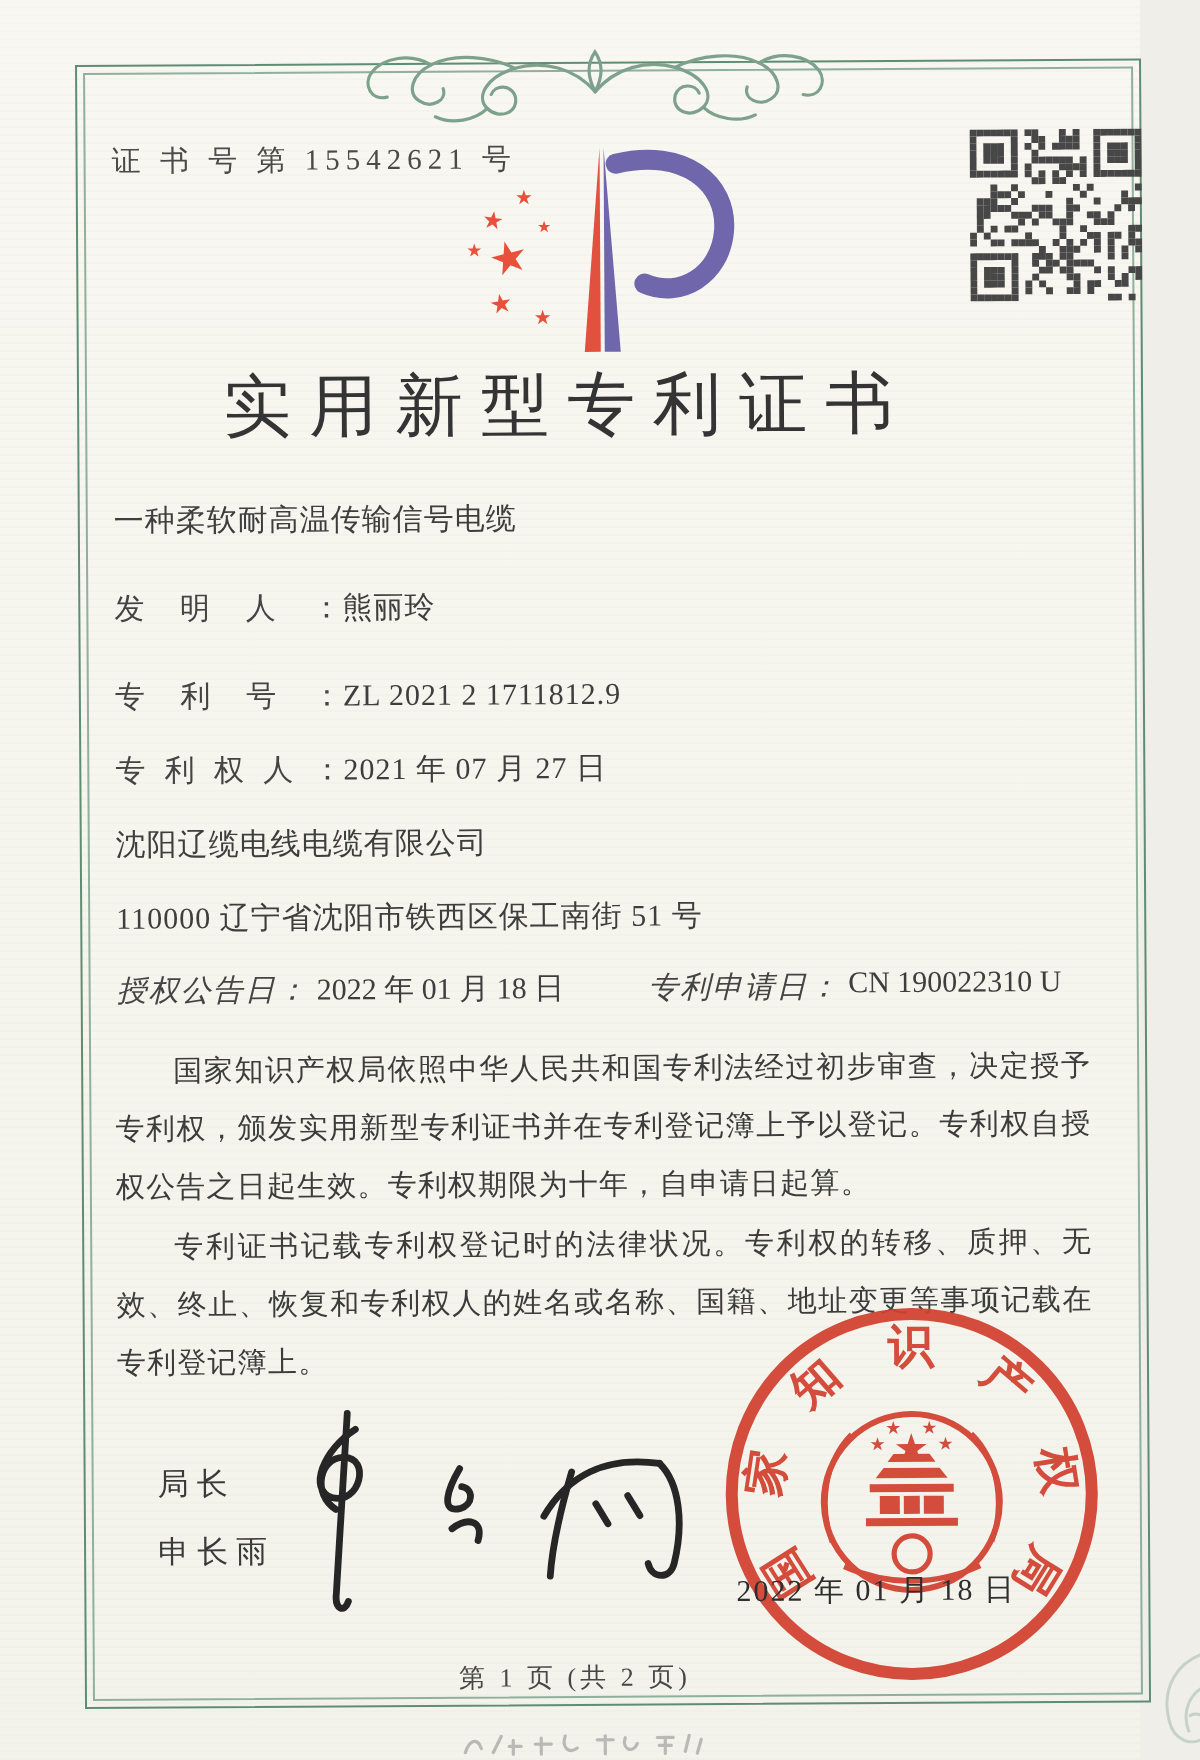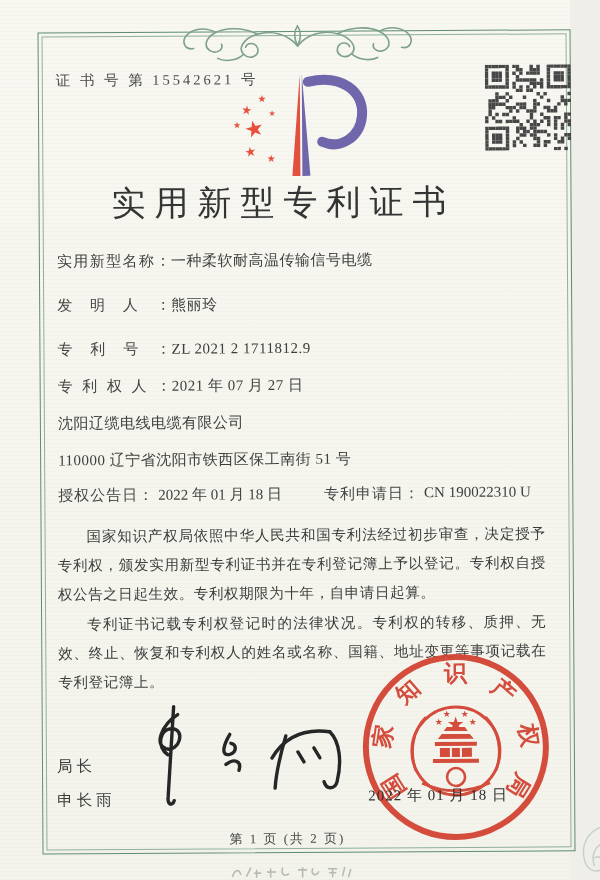--- a/index.html
+++ b/index.html
@@ -40,32 +40,32 @@
   .frow{display:flex;margin-bottom:21px;line-height:23px;letter-spacing:.5px;}
   .frow.tight{margin-bottom:14px;}
   .flabel{
     width:114px;flex:0 0 114px;
     text-align:justify;text-align-last:justify;
     color:#444;
   }
   .fvalue{flex:1;white-space:nowrap;}
   .grant-row{display:flex;}
   .grant-pair{display:flex;}
-  .grant-pair .flabel2{color:#444;letter-spacing:1px;}
+  .grant-pair .flabel2{color:#444;letter-spacing:1px;font-style:italic;}
   .grant-pair .fv{margin-left:4px;}
   .gp2{margin-left:42px;}
   .paras{
     position:absolute;left:57px;top:521px;width:488px;
     font-size:14.5px;color:#3c3c3c;
   }
   .paras p{
     margin:0 0 1px 0;text-indent:2em;line-height:29px;
     text-align:justify;letter-spacing:.6px;
   }
-  .official{position:absolute;left:55px;top:731px;font-size:15.5px;color:#3a3a3a;letter-spacing:4px;margin-top:24px;}
+  .official{position:absolute;left:77px;top:731px;font-size:15.5px;color:#3a3a3a;letter-spacing:4px;}
   .official div{margin-bottom:13px;}
   .signature{position:absolute;left:132px;top:700px;width:215px;height:110px;}
   .seal{position:absolute;left:354px;top:648px;width:200px;height:200px;opacity:.93;}
   .seal-date{
     position:absolute;left:366px;top:787px;
     font-size:15px;color:#2e2e2e;letter-spacing:1px;z-index:3;
   }
   .footer{
     position:absolute;left:0;top:830px;width:100%;
     text-align:center;font-size:13px;color:#474747;letter-spacing:2px;
@@ -382,21 +382,20 @@
         <rect x="20.64" y="82.56" width="3.44" height="3.44" fill="#474747"></rect>
         <rect x="68.80" y="82.56" width="3.44" height="3.44" fill="#474747"></rect>
         <rect x="72.24" y="82.56" width="3.44" height="3.44" fill="#474747"></rect>
         <rect x="79.12" y="82.56" width="3.44" height="3.44" fill="#474747"></rect>
       </svg>
 
     <h1 class="title">实用新型专利证书</h1>
 
     <div class="fields">
       <div class="frow">
-        <span class="flabel">实用新型名称：</span>
         <span class="fvalue">一种柔软耐高温传输信号电缆</span>
       </div>
       <div class="frow">
         <span class="flabel">发明人：</span>
         <span class="fvalue">熊丽玲</span>
       </div>
       <div class="frow tight">
         <span class="flabel">专利号：</span>
         <span class="fvalue">ZL 2021 2 1711812.9</span>
       </div>

